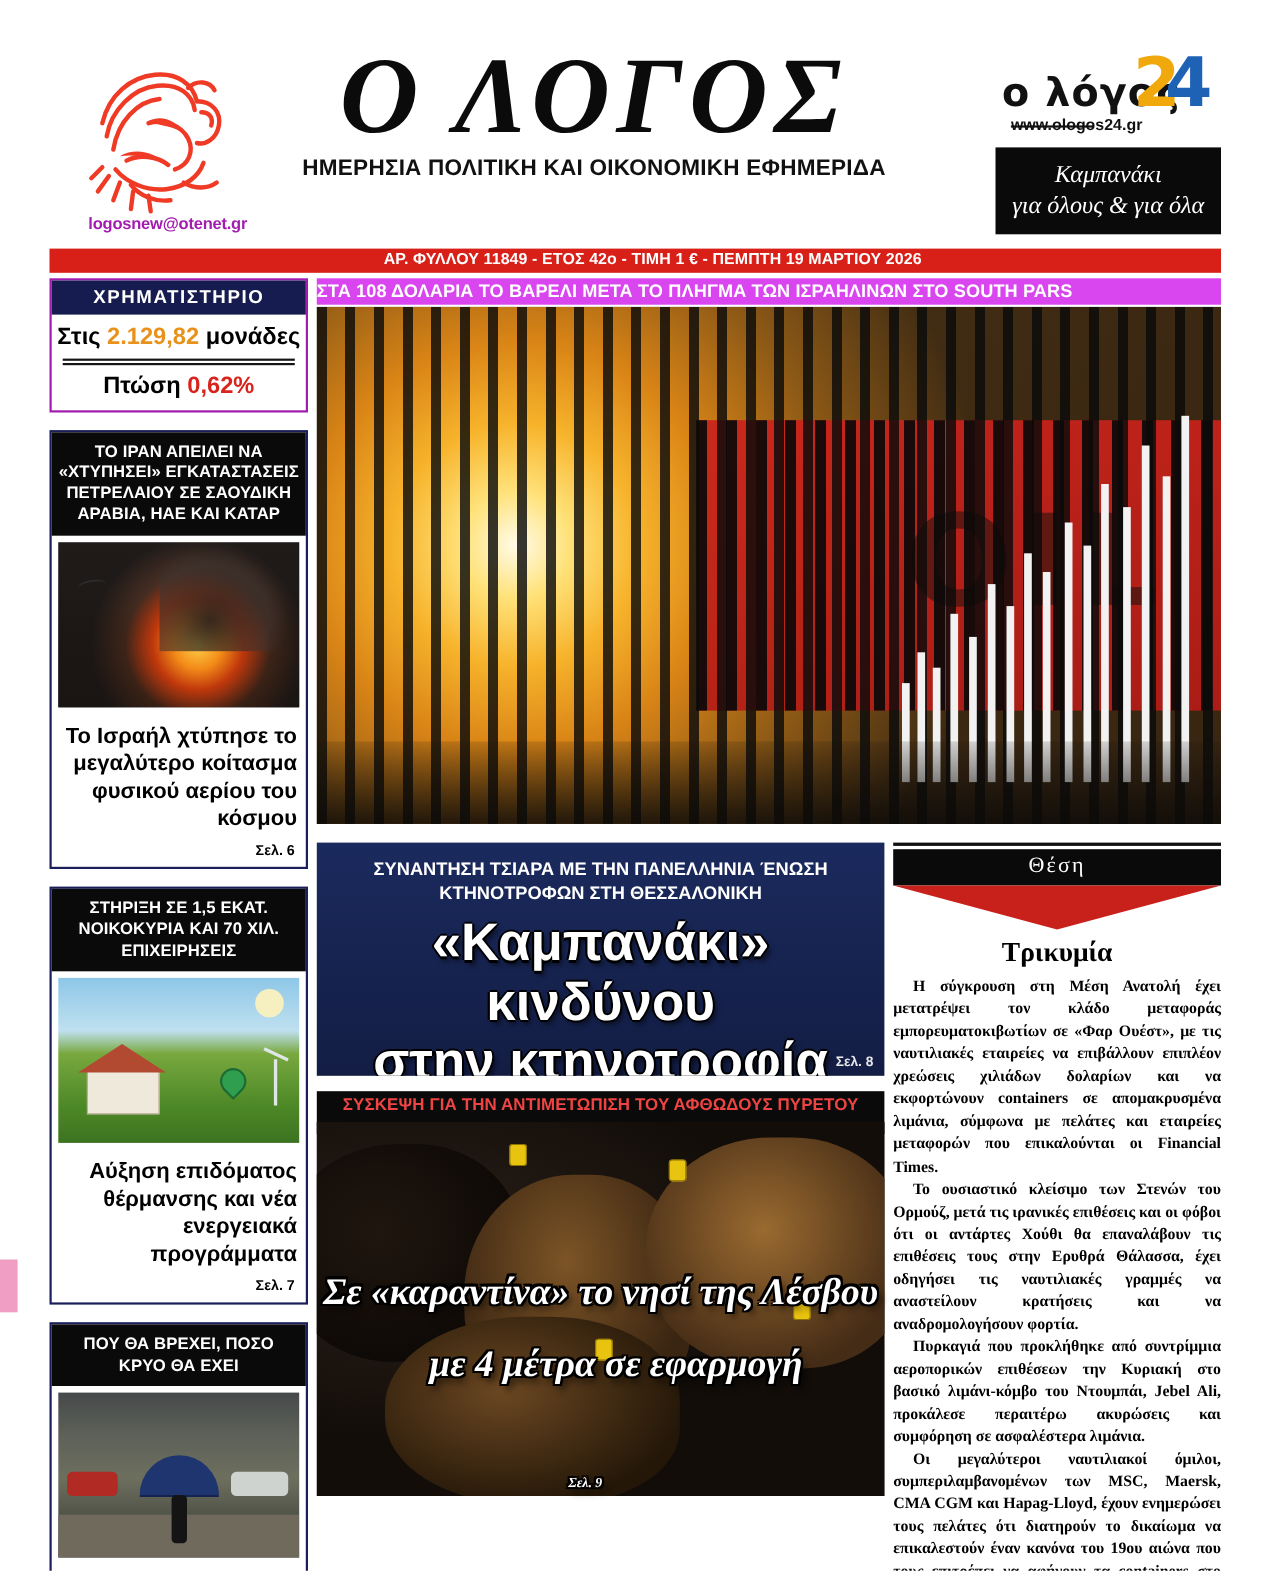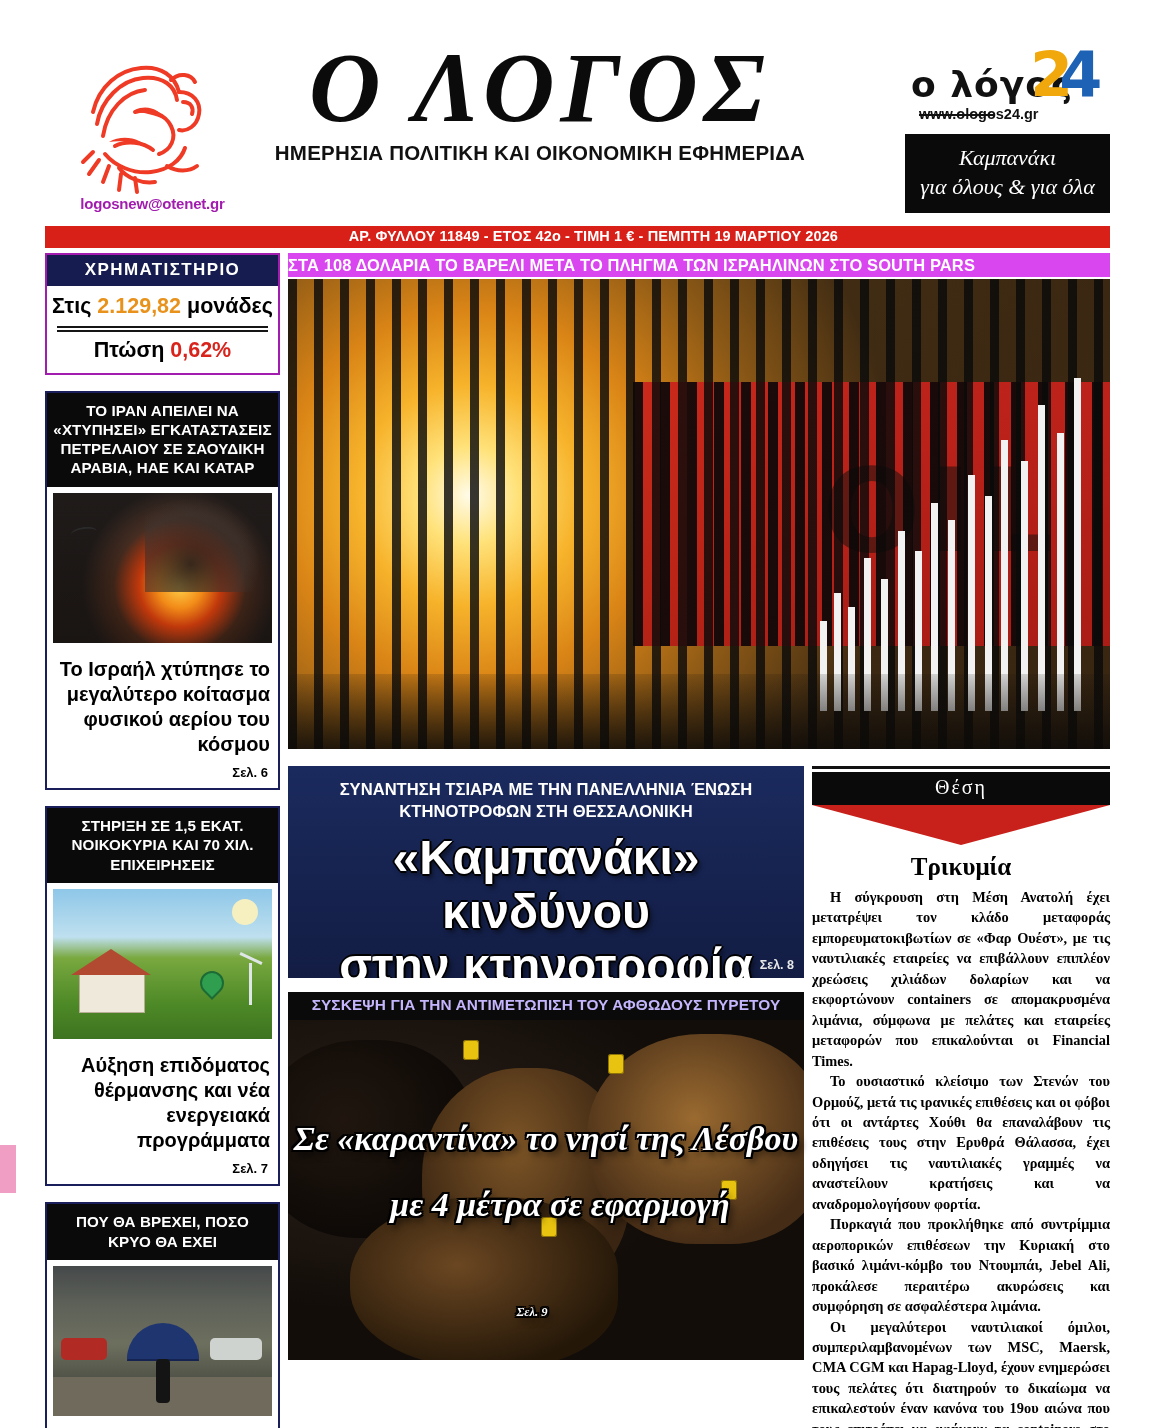--- a/index.html
+++ b/index.html
@@ -108,30 +108,30 @@
   .main-head .l2{top:268px;font-size:88px;padding-left:100px;}
   .selbadge{position:absolute;color:#e8e8e8;font-size:12.5px;font-weight:bold;}
 
   
   .blue-box{position:absolute;left:288px;top:766px;width:516px;height:212px;
      background:linear-gradient(180deg,#1b2a5e 0%,#16234f 55%,#131d44 100%);color:#fff;overflow:hidden;}
   .blue-kick{padding:13px 12px 0;text-align:center;font-weight:bold;font-size:16.6px;line-height:1.3;}
   .blue-h{margin-top:9px;text-align:center;font-weight:bold;font-size:48px;line-height:1.12;
      text-shadow:-2px 0 0 #000,2px 0 0 #000,0 -2px 0 #000,0 2px 0 #000,3px 4px 5px rgba(0,0,0,.55);}
 
-  .cow-kick{position:absolute;left:288px;top:992px;width:516px;height:39px;background:#0a0a0a;color:#c4b5fd;
+  .cow-kick{position:absolute;left:288px;top:992px;width:516px;height:39px;background:#0a0a0a;color:#ef4444;
      text-align:center;font-weight:bold;font-size:15.4px;line-height:26px;letter-spacing:.1px;}
   .cow-photo{position:absolute;left:288px;top:1020px;width:516px;height:340px;overflow:hidden;background:#120e09;}
   .cw-bg{position:absolute;inset:0;background:
      radial-gradient(ellipse at 18% 35%, #2b2018 0%, #120d09 55%),
      linear-gradient(120deg,#1a120c 0%,#3a2a1a 40%,#6b4b26 62%,#2a1d11 88%);}
   .cw-cow{position:absolute;border-radius:48% 44% 40% 46%;}
   .cw-tag{position:absolute;width:16px;height:20px;background:#e8c30f;border-radius:3px;
      box-shadow:0 0 0 1px rgba(80,60,0,.6) inset;}
-  .cow-head{position:absolute;left:288px;top:988px;width:516px;height:340px;}
+  .cow-head{position:absolute;left:288px;top:1024px;width:516px;height:340px;}
   .cow-head div{position:absolute;width:100%;text-align:center;color:#fff;font-weight:bold;
      font-style:italic;font-family:"Liberation Serif",serif;
      text-shadow:-2px 0 0 #000,2px 0 0 #000,0 -2px 0 #000,0 2px 0 #000,
                  -2px -2px 0 #000,2px -2px 0 #000,-2px 2px 0 #000,2px 2px 0 #000,4px 5px 7px rgba(0,0,0,.65);}
   .cow-head .c1{top:132px;font-size:34px;}
   .cow-head .c2{top:198px;font-size:34px;padding-left:14px;}
 
   
   .opinion{position:absolute;left:812px;top:766px;width:298px;}
   .op-top-rule{height:3px;background:#111;}

